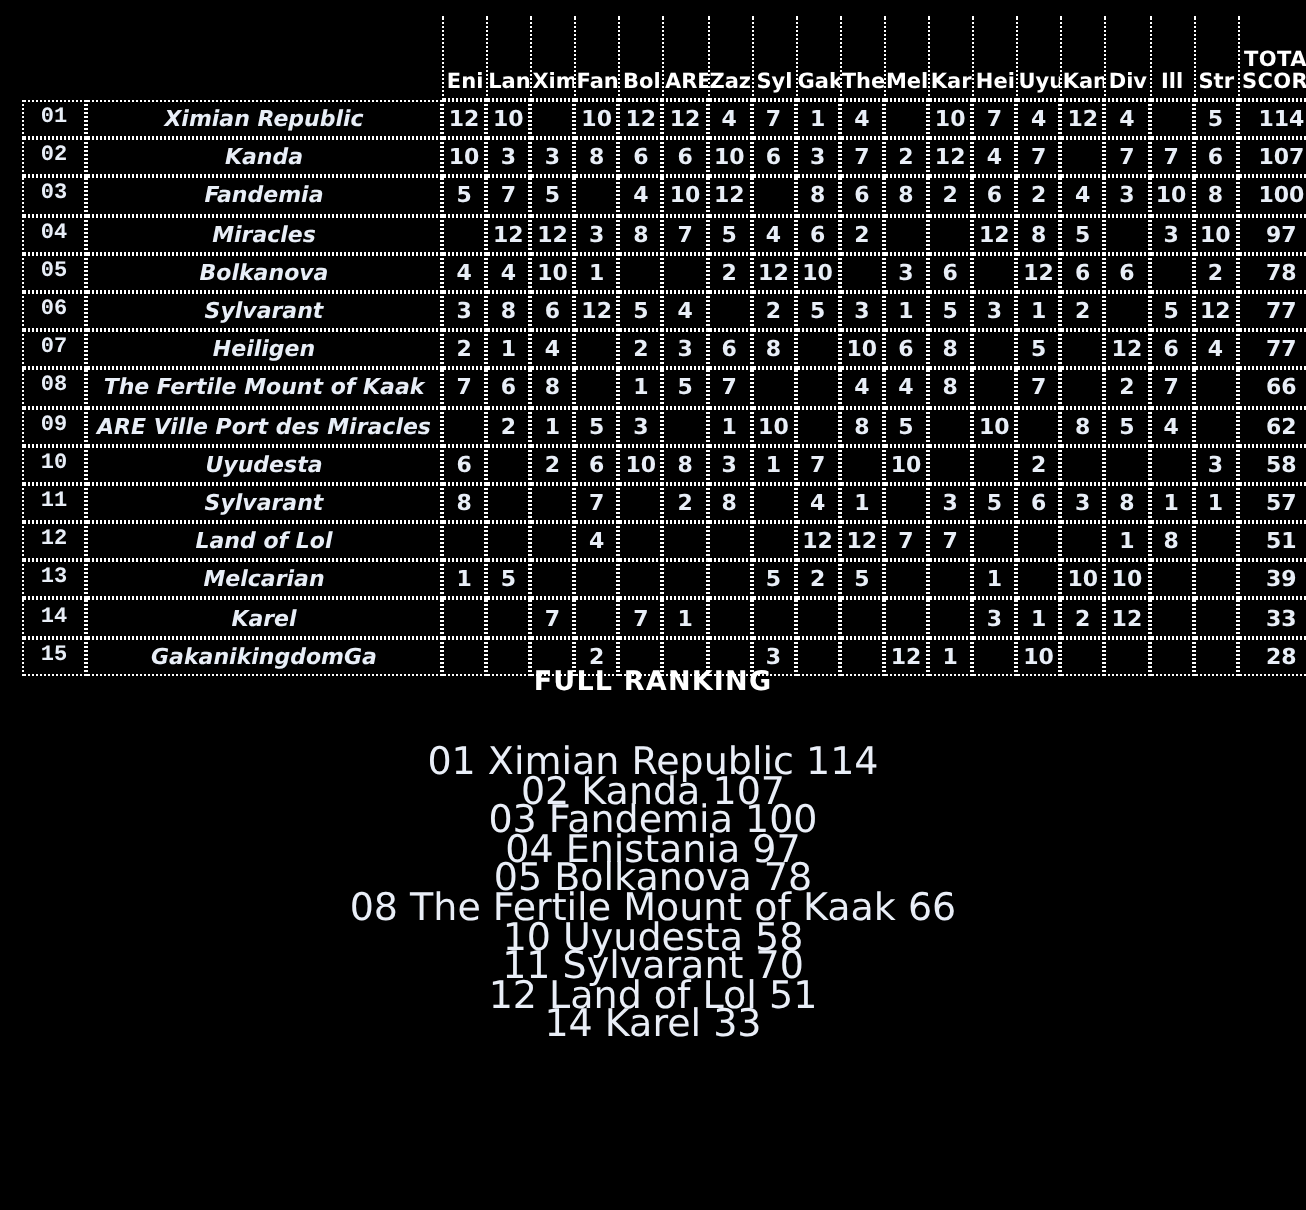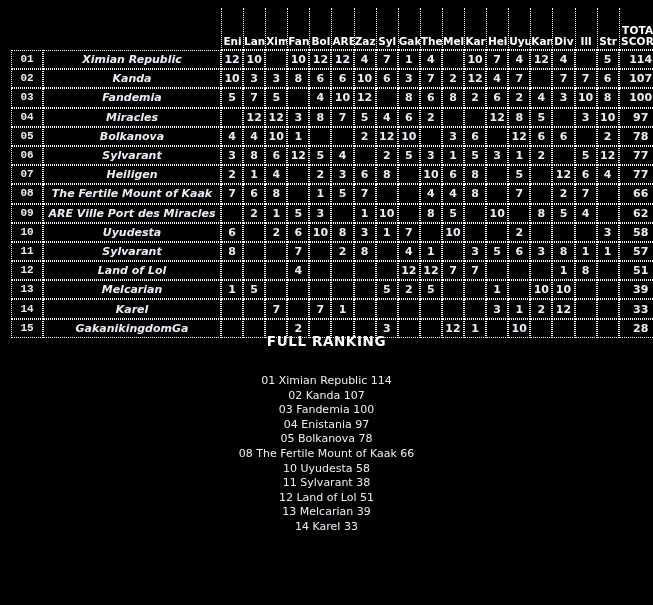--- a/index.html
+++ b/index.html
@@ -113,21 +113,21 @@
   }
   .ranking h2{
     margin:0;
     font-size:13.5px;
     font-weight:bold;
     letter-spacing:.6px;
     color:#ffffff;
   }
   .rank-list{
     margin-top:25px;
-    font-size:11px;
+    font-size:19px;
     line-height:14.6px;
     color:#e9eef7;
   }
   .rank-list div{font-weight:normal;}
 </style>
 </head>
 <body>
 
 <div id="app">
 
@@ -538,20 +538,19 @@
   <div class="ranking">
     <h2>FULL RANKING</h2>
     <div class="rank-list" id="rank-list">
         <div>01 Ximian Republic 114</div>
         <div>02 Kanda 107</div>
         <div>03 Fandemia 100</div>
         <div>04 Enistania 97</div>
         <div>05 Bolkanova 78</div>
         <div>08 The Fertile Mount of Kaak 66</div>
         <div>10 Uyudesta 58</div>
-        <div>11 Sylvarant 38</div>
+        <div>11 Sylvarant 70</div>
         <div>12 Land of Lol 51</div>
-        <div>13 Melcarian 39</div>
         <div>14 Karel 33</div>
       </div>
   </div>
 
 </div>
 
 </body></html>

